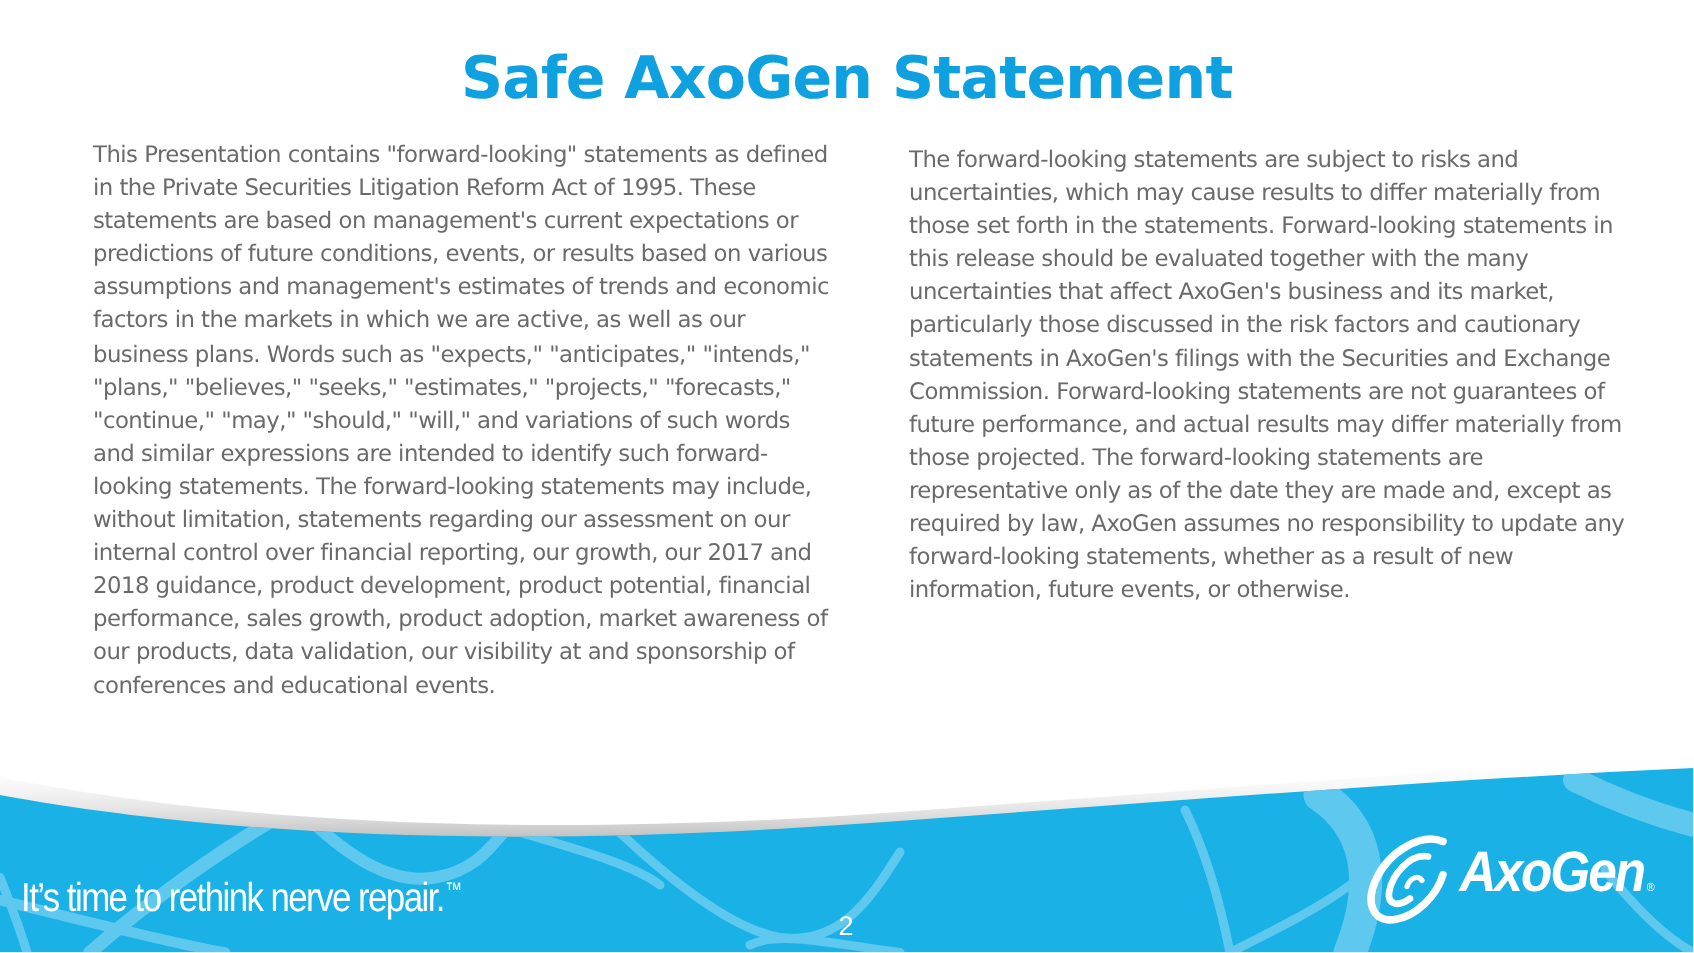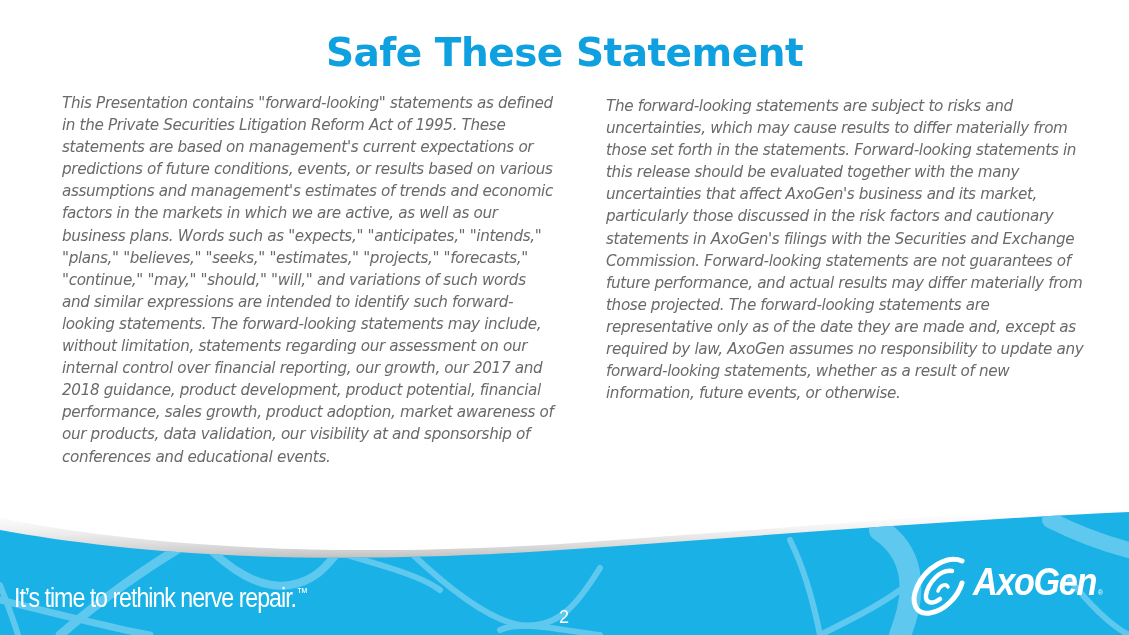--- a/index.html
+++ b/index.html
@@ -1,33 +1,33 @@
 <!DOCTYPE html>
 <html><head>
 <meta charset="utf-8">
 <style>
   html, body { margin:0; padding:0; }
   body { width:1129px; height:635px; position:relative; overflow:hidden; background:#ffffff; font-family:"Liberation Sans", "DejaVu Sans", sans-serif; }
   .title { position:absolute; left:0; right:0; top:30px; text-align:center; font-family:"DejaVu Sans", sans-serif; font-weight:bold; font-size:39px; color:#0fa0e0; letter-spacing:-0.5px; margin:0; }
-  .col { position:absolute; font-family:"DejaVu Sans", sans-serif; font-size:15.2px; line-height:22.1px; color:#6a6a6a; letter-spacing:-0.35px; word-spacing:0px;font-style:italic; }
+  .col { position:absolute; font-family:"DejaVu Sans", sans-serif; font-size:15.2px; line-height:22.1px; color:#6a6a6a; letter-spacing:-0.35px; word-spacing:0px; }
   .col-left { left:62px; top:92px; width:492px; }
   .col-right { left:606px; top:95px; width:492px; }
   .footer { position:absolute; left:0; top:490px; width:1129px; height:145px; }
   .footer svg { position:absolute; left:0; top:0; }
   .tagline { position:absolute; left:14px; top:583px; font-family:"Liberation Sans", sans-serif; font-size:27px; color:#ffffff; letter-spacing:-1.2px; transform:scaleX(0.86); transform-origin:left center; white-space:nowrap; }
   .tm { font-size:13px; vertical-align:top; position:relative; top:2px; margin-left:1px; }
   .page-num { position:absolute; left:559px; top:607px; font-family:"Liberation Sans", sans-serif; font-size:18px; color:#ffffff; }
   .logo { position:absolute; left:908px; top:553px; width:215px; height:68px; }
   .logo-text { position:absolute; left:65px; top:8px; font-family:"Liberation Sans", sans-serif; font-weight:bold; font-style:italic; font-size:38px; color:#ffffff; letter-spacing:-1.5px; transform:scaleX(0.9); transform-origin:left center; white-space:nowrap; }
   .reg { font-size:8px; font-style:normal; font-weight:normal; letter-spacing:0; margin-left:2px; }
 </style>
 </head>
 <body>
 
-<h1 class="title">Safe These Statement</h1>
+<h1 class="title">Safe AxoGen Statement</h1>
 
 <div class="col col-left">This Presentation contains "forward-looking" statements as defined in the Private Securities Litigation Reform Act of 1995. These statements are based on management's current expectations or predictions of future conditions, events, or results based on various assumptions and management's estimates of trends and economic factors in the markets in which we are active, as well as our business plans. Words such as "expects," "anticipates," "intends," "plans," "believes," "seeks," "estimates," "projects," "forecasts," "continue," "may," "should," "will," and variations of such words and similar expressions are intended to identify such forward-looking statements. The forward-looking statements may include, without limitation, statements regarding our assessment on our internal control over financial reporting, our growth, our 2017 and 2018 guidance, product development, product potential, financial performance, sales growth, product adoption, market awareness of our products, data validation, our visibility at and sponsorship of conferences and educational events.</div>
 <div class="col col-right">The forward-looking statements are subject to risks and uncertainties, which may cause results to differ materially from those set forth in the statements. Forward-looking statements in this release should be evaluated together with the many uncertainties that affect AxoGen's business and its market, particularly those discussed in the risk factors and cautionary statements in AxoGen's filings with the Securities and Exchange Commission. Forward-looking statements are not guarantees of future performance, and actual results may differ materially from those projected. The forward-looking statements are representative only as of the date they are made and, except as required by law, AxoGen assumes no responsibility to update any forward-looking statements, whether as a result of new information, future events, or otherwise.</div>
 
 <div class="footer">
   <svg width="1129" height="145" viewBox="0 0 1129 145">
     <defs>
       <linearGradient id="shade" x1="0" y1="0" x2="0" y2="1">
         <stop offset="0" stop-color="#ffffff" stop-opacity="0"></stop>
         <stop offset="1" stop-color="#9a9a9a" stop-opacity="0.7"></stop>

